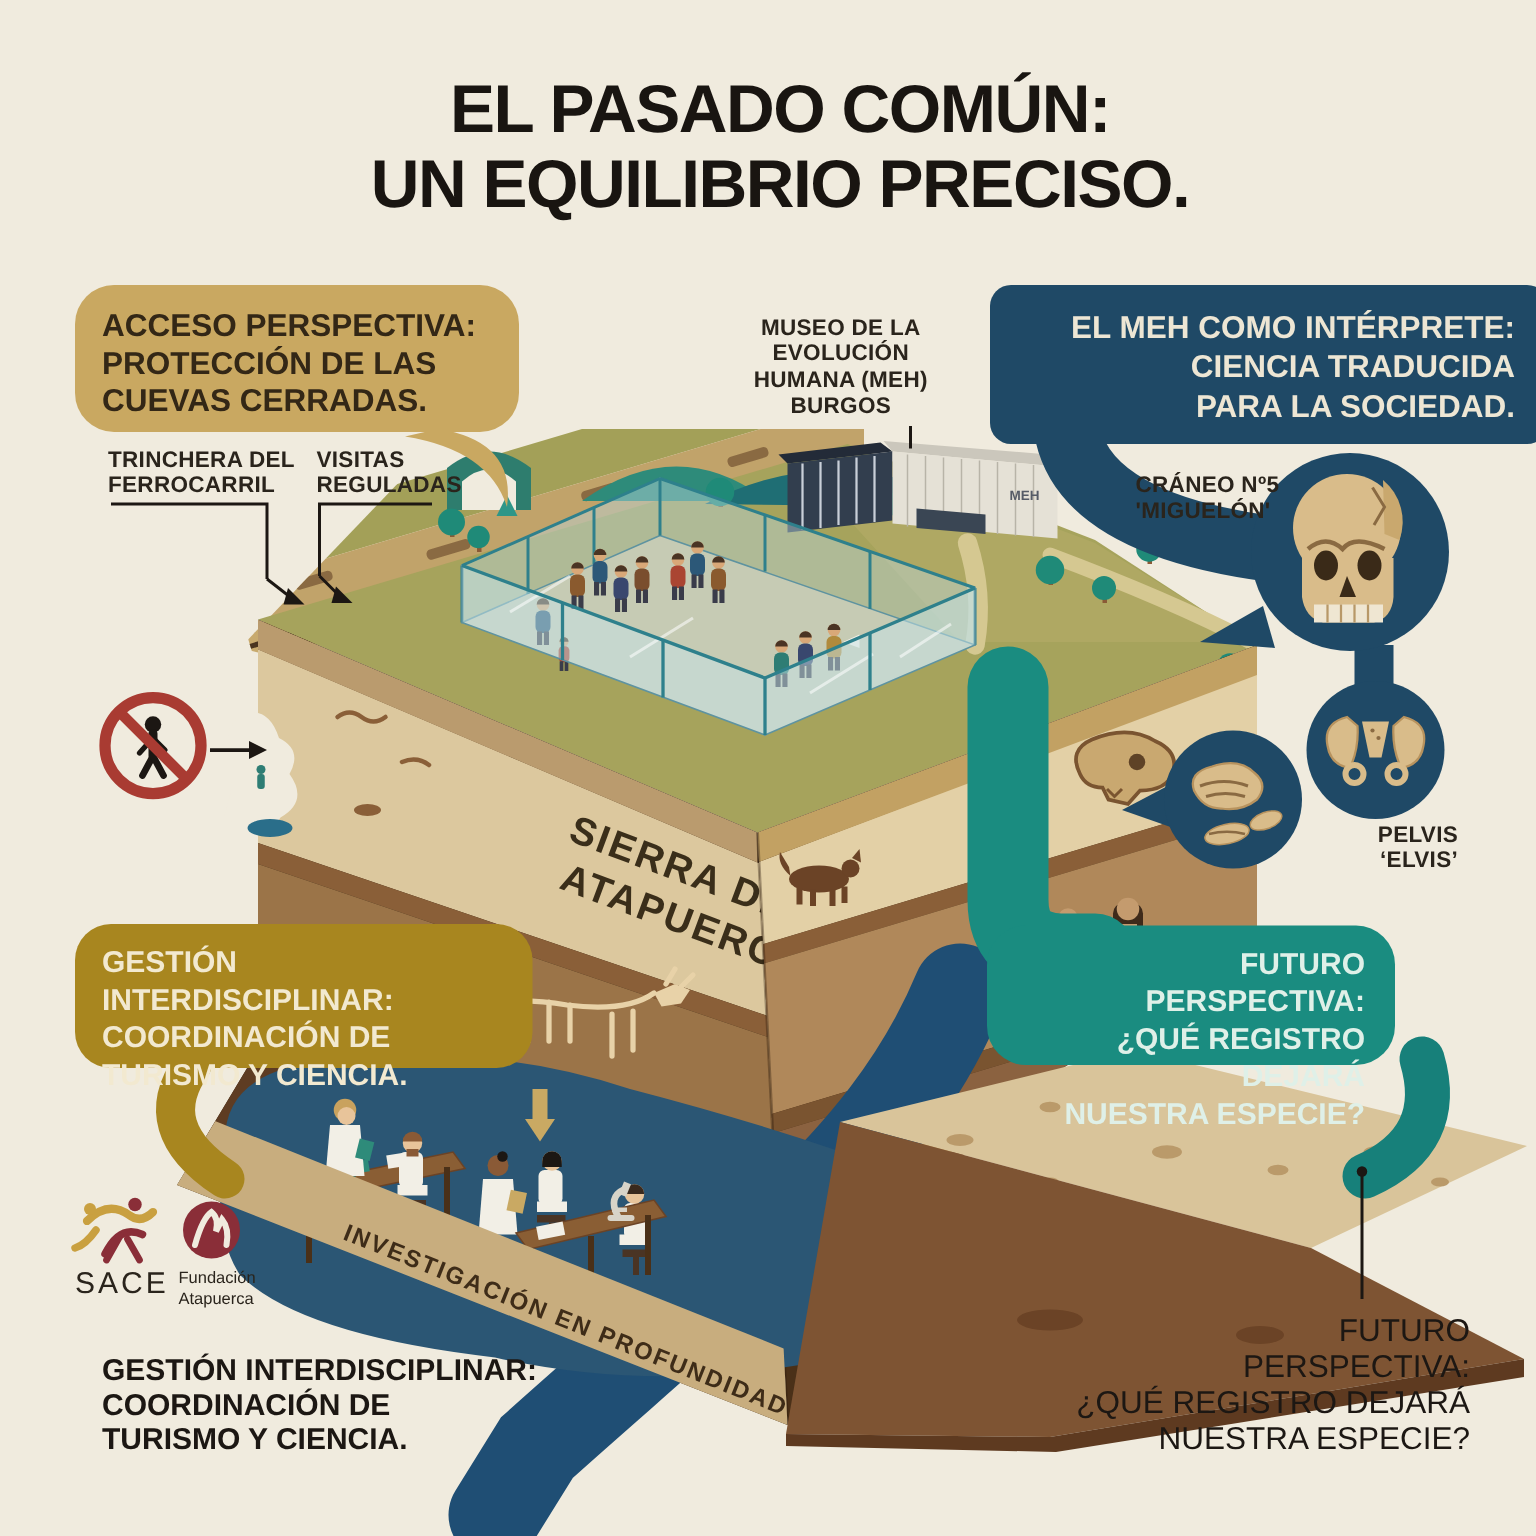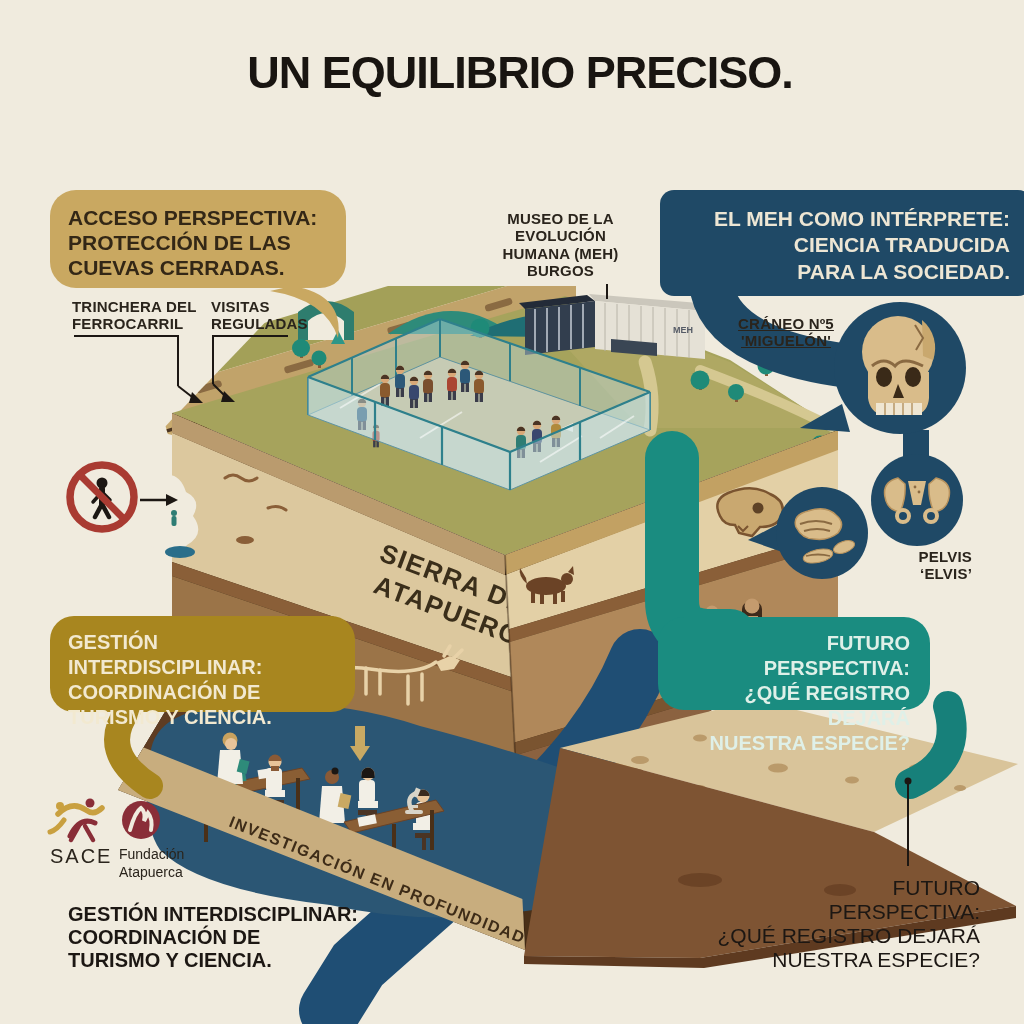--- a/index.html
+++ b/index.html
@@ -14,27 +14,27 @@
   #box-meh{left:660px;top:190px;width:372px;height:106px;background:#1F4966;border-radius:14px;
            color:#EDE6D4;font-size:21px;line-height:1.25;padding:16px 22px;text-align:right;}
   #box-gestion{left:50px;top:616px;width:305px;height:96px;background:#A8861F;border-radius:24px;
                color:#F2E9D0;font-size:20px;line-height:1.25;padding:14px 18px;text-align:left;}
   #box-futuro{left:658px;top:617px;width:272px;height:93px;background:#1A8C80;border-radius:26px;
               color:#DFF0E8;font-size:20px;line-height:1.25;padding:14px 20px;text-align:right;}
   .lbl{position:absolute;font-weight:bold;font-size:15px;line-height:1.16;color:#2A241C;letter-spacing:.2px;}
   #lbl-trinchera{left:72px;top:298px;}
   #lbl-visitas{left:211px;top:298px;}
   #lbl-museo{left:488px;top:210px;width:145px;text-align:center;}
-  #lbl-craneo{left:733px;top:315px;width:106px;text-align:center;text-decoration:underline;}
+  #lbl-craneo{left:757px;top:315px;width:106px;}
   #lbl-pelvis{left:868px;top:548px;width:104px;text-align:right;}
   #txt-gestion{left:68px;top:903px;font-weight:bold;font-size:20px;line-height:1.16;color:#1C1713;}
   #txt-futuro{left:640px;top:876px;width:340px;text-align:right;font-weight:normal;font-size:21px;
               line-height:1.15;color:#1C1713;}
   #sace-word{left:50px;top:845px;font-size:20px;letter-spacing:2px;color:#2A241C;}
-  #fund-word{left:119px;top:846px;font-size:14px;line-height:1.25;color:#2A241C;}
+  #fund-word{left:119px;top:846px;font-size:11px;line-height:1.25;color:#2A241C;}
   svg text{font-family:"Liberation Sans", sans-serif;}
 </style>
 </head>
 <body>
 
 <div id="stage">
 
 <svg width="1024" height="1024" viewBox="0 0 1024 1024" class="abs" style="left:0;top:0">
   <defs>
     <clipPath id="clipLeftFace">
@@ -510,20 +510,21 @@
     <path d="M64,820 Q57,830 50,832" stroke="#C9A040" stroke-width="5"></path>
     <circle cx="60" cy="806" r="4" fill="#C9A040" stroke="none"></circle>
   </g>
   <g>
     <circle cx="141" cy="820" r="19" fill="#8A2E38"></circle>
     <path d="M130,830 Q135,812 141,808 Q146,812 144,821 L148,813 Q153,819 151,830" fill="none" stroke="#F0EBDE" stroke-width="4" stroke-linecap="round"></path>
   </g>
 </svg>
 
 <div id="title" class="abs">
+  <div>EL PASADO COMÚN:</div>
   <div>UN EQUILIBRIO PRECISO.</div>
 </div>
 
 <div id="box-acceso" class="callout">
   <div>ACCESO PERSPECTIVA:</div>
   <div>PROTECCIÓN DE LAS</div>
   <div>CUEVAS CERRADAS.</div>
 </div>
 
 <div id="box-meh" class="callout">

